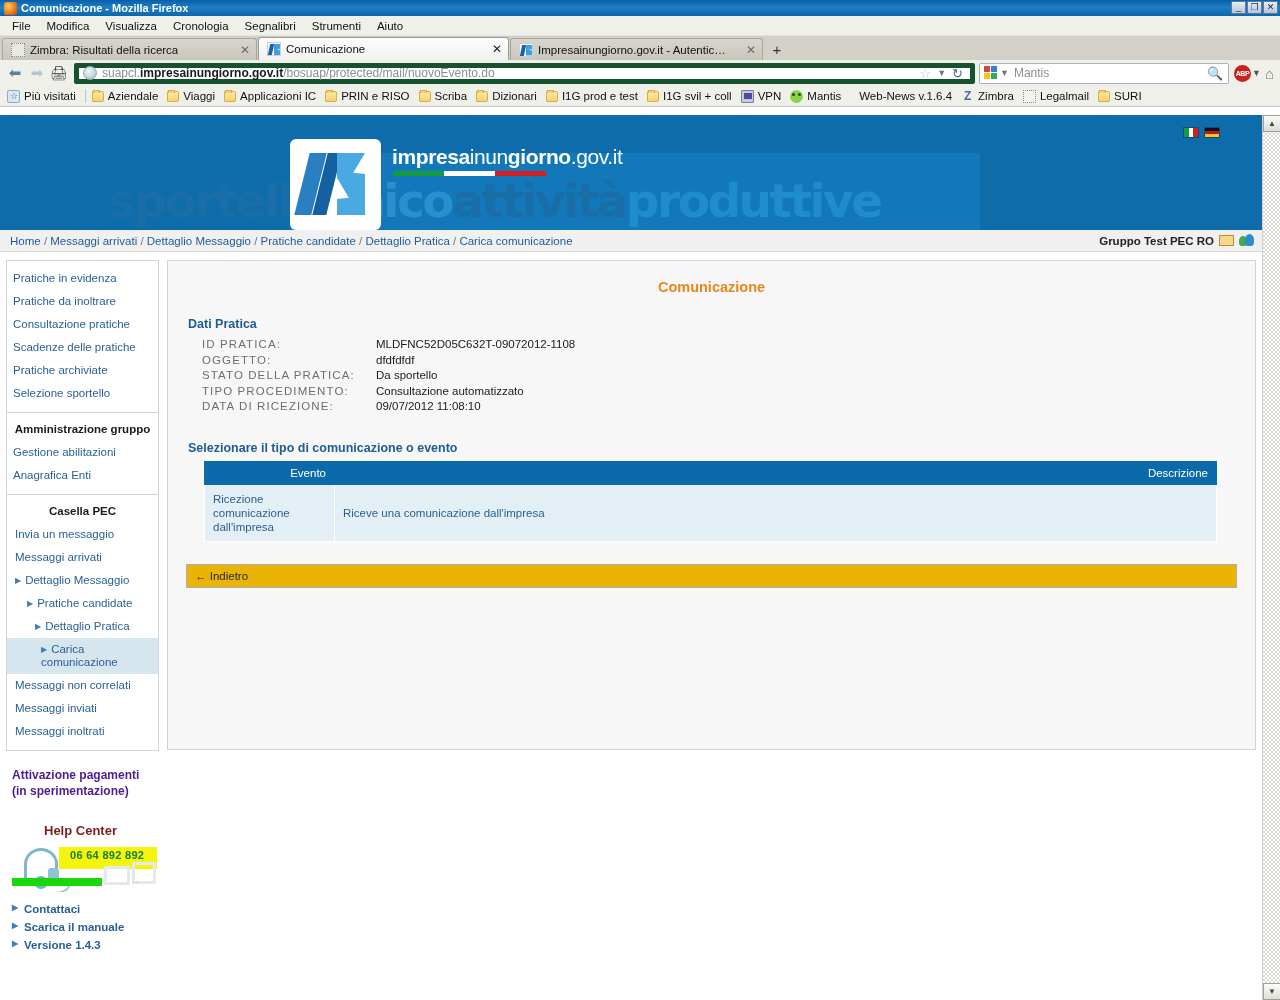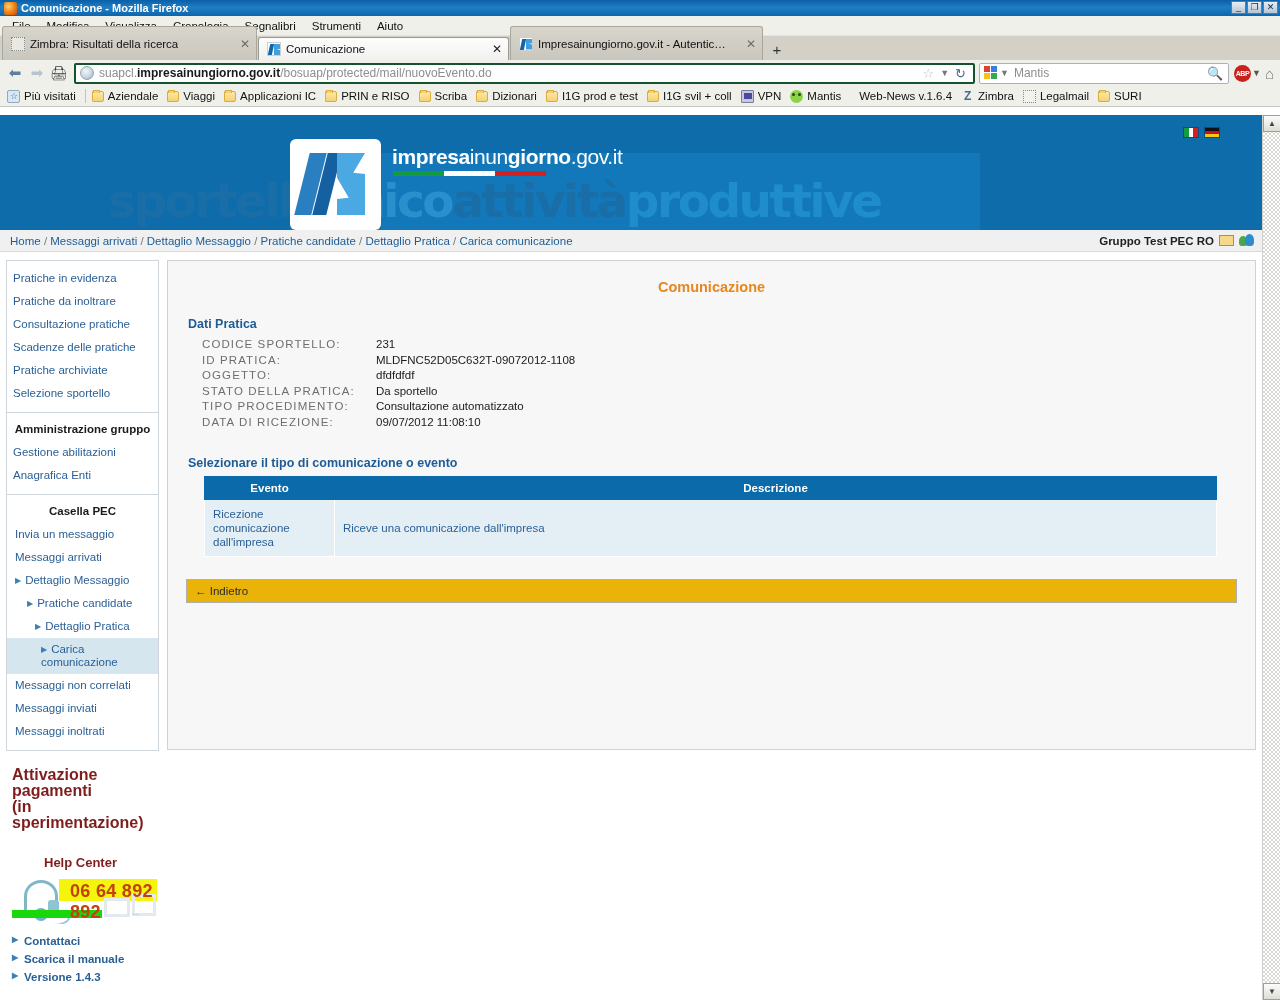--- a/index.html
+++ b/index.html
@@ -55,21 +55,21 @@
 
   
   #tabstrip {
     height:24px;
     background:#d3d0c8;
     display:flex; align-items:flex-end;
     padding-left:2px;
     position:relative;
   }
   .tab {
-    height:34px;
+    height:22px;
     display:flex;align-items:center;
     padding:0 6px 0 8px;
     min-width:110px;
     font-size:11.5px;color:#111;
     background:linear-gradient(to bottom,#d8d5cd,#c9c6be);
     border:1px solid #a9a69e;
     border-bottom:none;
     border-radius:3px 3px 0 0;
     margin-right:1px;
     white-space:nowrap;
@@ -120,21 +120,21 @@
     padding:0 4px;
   }
   .navbtn{
     width:22px;height:22px;display:flex;align-items:center;justify-content:center;
     color:#5d7f9c;font-size:15px;
   }
   .navbtn.fwd{ color:#b5c4cf; }
   .navbtn.print{ color:#3d3d3d; font-size:14px;}
   #urlbar{
     flex:1;height:21px;margin:0 4px;
-    background:#ffffff;border:2px solid #14532d;border-radius:2px;
+    background:#ffffff;border:5px solid #14532d;border-radius:2px;
     display:flex;align-items:center;padding:0 4px;
     font-size:12px;
   }
   #urlbar .globe{
     width:14px;height:14px;border-radius:50%;
     background:radial-gradient(circle at 40% 35%,#f2f6f8 0%,#c8d7e0 55%,#8aa4b5 100%);
     border:1px solid #93a9b8;margin-right:5px;flex:none;
   }
   #urlbar .url{ color:#8d8d8d; white-space:nowrap;}
   #urlbar .url b{ color:#1a1a1a; font-weight:bold;}
@@ -302,28 +302,28 @@
     padding:4px 4px 6px 4px;
   }
   .side-item.lvl1{padding-left:8px;}
   .side-item.lvl2{padding-left:20px;}
   .side-item.lvl3{padding-left:28px;}
   .side-item.lvl4{padding-left:34px;}
   .side-item.sel{background:#d6e6ef;}
   .bullet{color:#3d7fb5;font-size:8px;margin-right:4px;vertical-align:1px;}
 
   #promo{padding:16px 0 0 6px;}
-  #promo .pay{color:#7f1d1d;font-weight:bold;font-size:16px;line-height:16px;}
+  #promo .pay{color:#4c1d95;font-weight:bold;font-size:12px;line-height:16px;}
   #promo .hc{color:#7f1d1d;font-weight:bold;font-size:13px;margin-top:24px;margin-left:32px;}
   #helpimg{
     width:145px;height:48px;margin-top:6px;position:relative;overflow:hidden;
     background:#ffffff;
   }
   #helpimg .yel{position:absolute;left:47px;top:3px;width:98px;height:22px;background:#f4f40c;}
-  #helpimg .num{position:absolute;left:58px;top:5px;font-size:18px;font-weight:bold;color:#c2410c;letter-spacing:.3px;}
+  #helpimg .num{position:absolute;left:58px;top:5px;font-size:11px;font-weight:bold;color:#15803d;letter-spacing:.3px;text-align:right;}
   #helpimg .green{position:absolute;left:0;top:34px;width:90px;height:8px;background:#18d70a;}
   #helpimg .band{
     position:absolute;left:12px;top:4px;width:34px;height:32px;
     border:3px solid #7fb7c9;border-radius:50% 50% 0 0;border-bottom:none;
   }
   #helpimg .ear{position:absolute;left:36px;top:24px;width:11px;height:13px;background:#8fc4d4;border-radius:3px;}
   #helpimg .ball{position:absolute;left:22px;top:32px;width:14px;height:13px;border-radius:50%;background:#6fb3c9;}
   #helpimg .mic{
     position:absolute;left:28px;top:36px;width:30px;height:14px;
     border:2px solid #9dc9d7;border-radius:0 0 60% 0;border-top:none;border-left:none;
@@ -354,21 +354,21 @@
   #datilist{margin-left:16px;}
   .dati-row{display:flex;font-size:11.5px;line-height:15.5px;}
   .dati-lbl{width:174px;color:#6e6e6e;letter-spacing:1.1px;text-transform:uppercase;flex:none;}
   .dati-val{color:#1a1a1a;}
   #seltitle{color:#1f5c96;font-size:12.5px;font-weight:bold;margin:26px 0 6px 2px;}
   table.evt{
     border-collapse:collapse;width:1013px;margin-left:18px;
     font-size:11.5px;
   }
   table.evt th{
-    background:#0a6aaa;color:#ffffff;text-align:center;font-weight:bold;
+    background:#0a6aaa;color:#ffffff;text-align:right;font-weight:normal;
     padding:5px 8px;border:1px solid #0a6aaa;
   }
   table.evt th.c1{width:130px;}
   table.evt td{
     background:#e4eff5;color:#2a5f96;
     padding:7px 8px;border:1px solid #ffffff;vertical-align:middle;
   }
   table.evt td.c1{width:130px;line-height:14px;}
   #backbar{
     margin:22px 0 0 0;
@@ -652,24 +652,20 @@
           <a href="#"><span class="bullet">▶</span><span>Versione 1.4.3</span></a>
         </div>
       </div>
     </div>
 
     <div id="content">
       <div id="pagetitle">Comunicazione</div>
 
       <div class="sec-title">Dati Pratica</div>
       <div id="datilist">
-        <div class="dati-row">
-          <span class="dati-lbl">CODICE SPORTELLO:</span>
-          <span class="dati-val">231</span>
-        </div>
         <div class="dati-row">
           <span class="dati-lbl">ID PRATICA:</span>
           <span class="dati-val">MLDFNC52D05C632T-09072012-1108</span>
         </div>
         <div class="dati-row">
           <span class="dati-lbl">OGGETTO:</span>
           <span class="dati-val">dfdfdfdf</span>
         </div>
         <div class="dati-row">
           <span class="dati-lbl">STATO DELLA PRATICA:</span>

